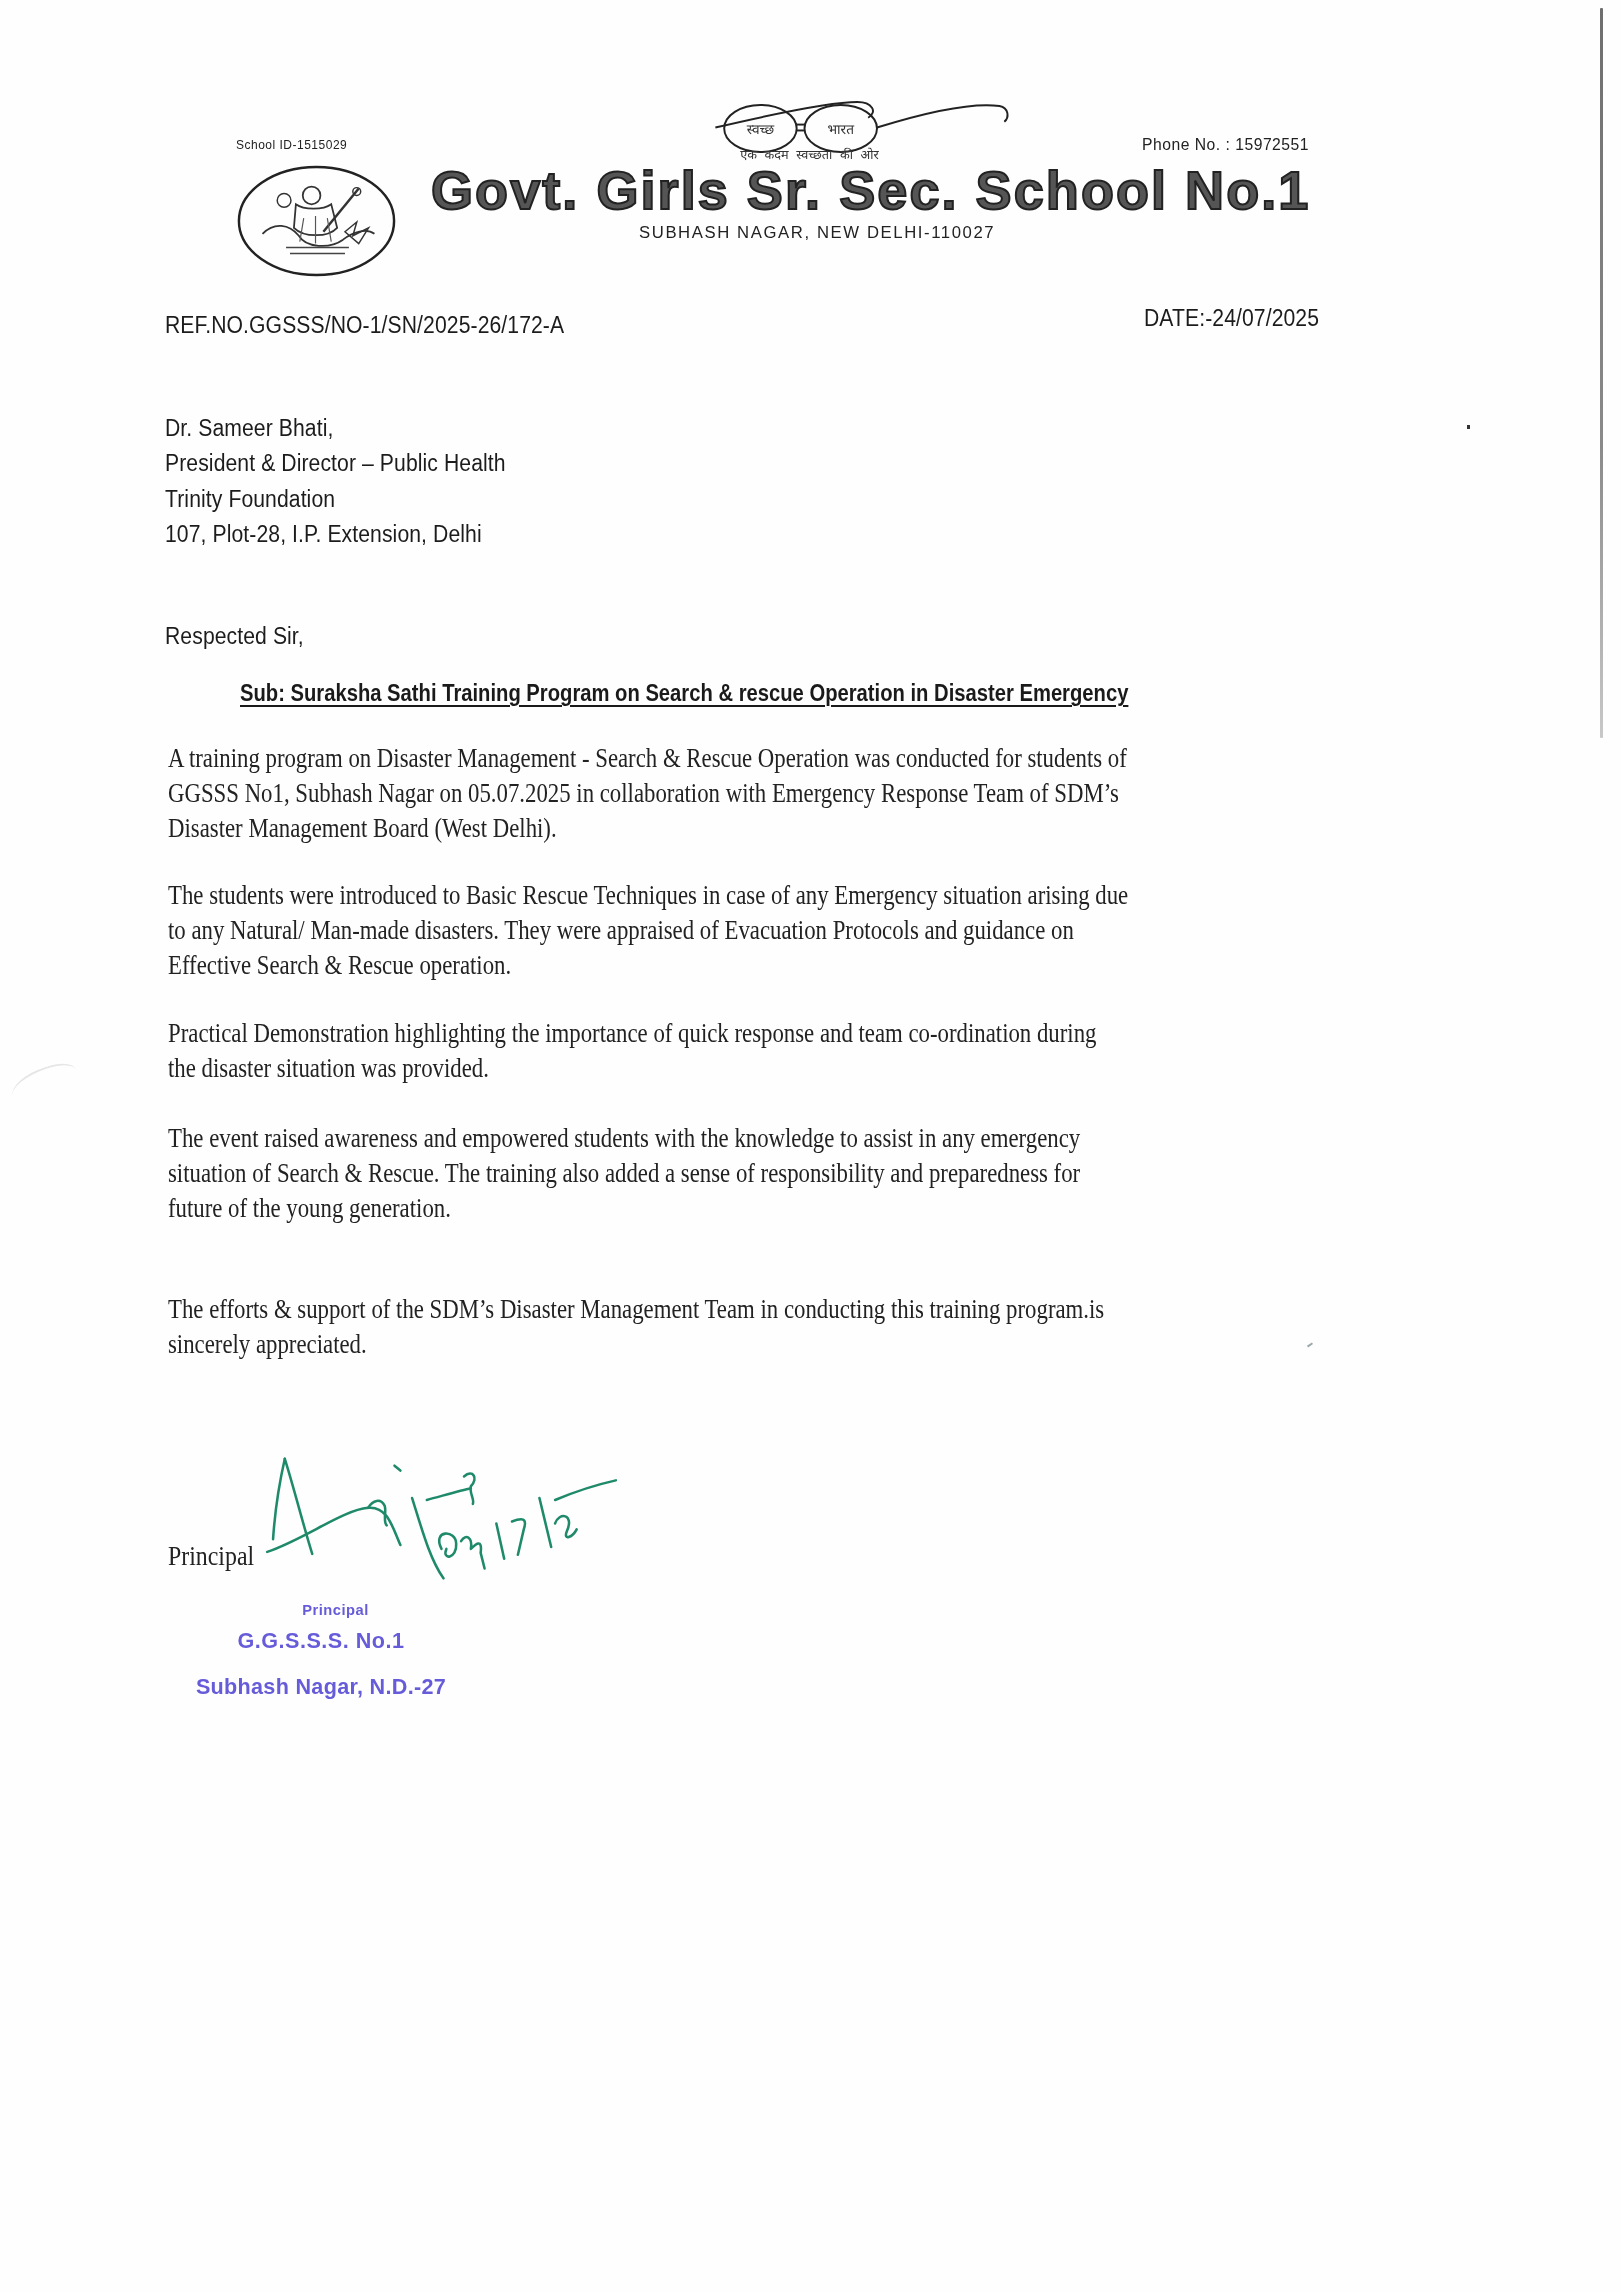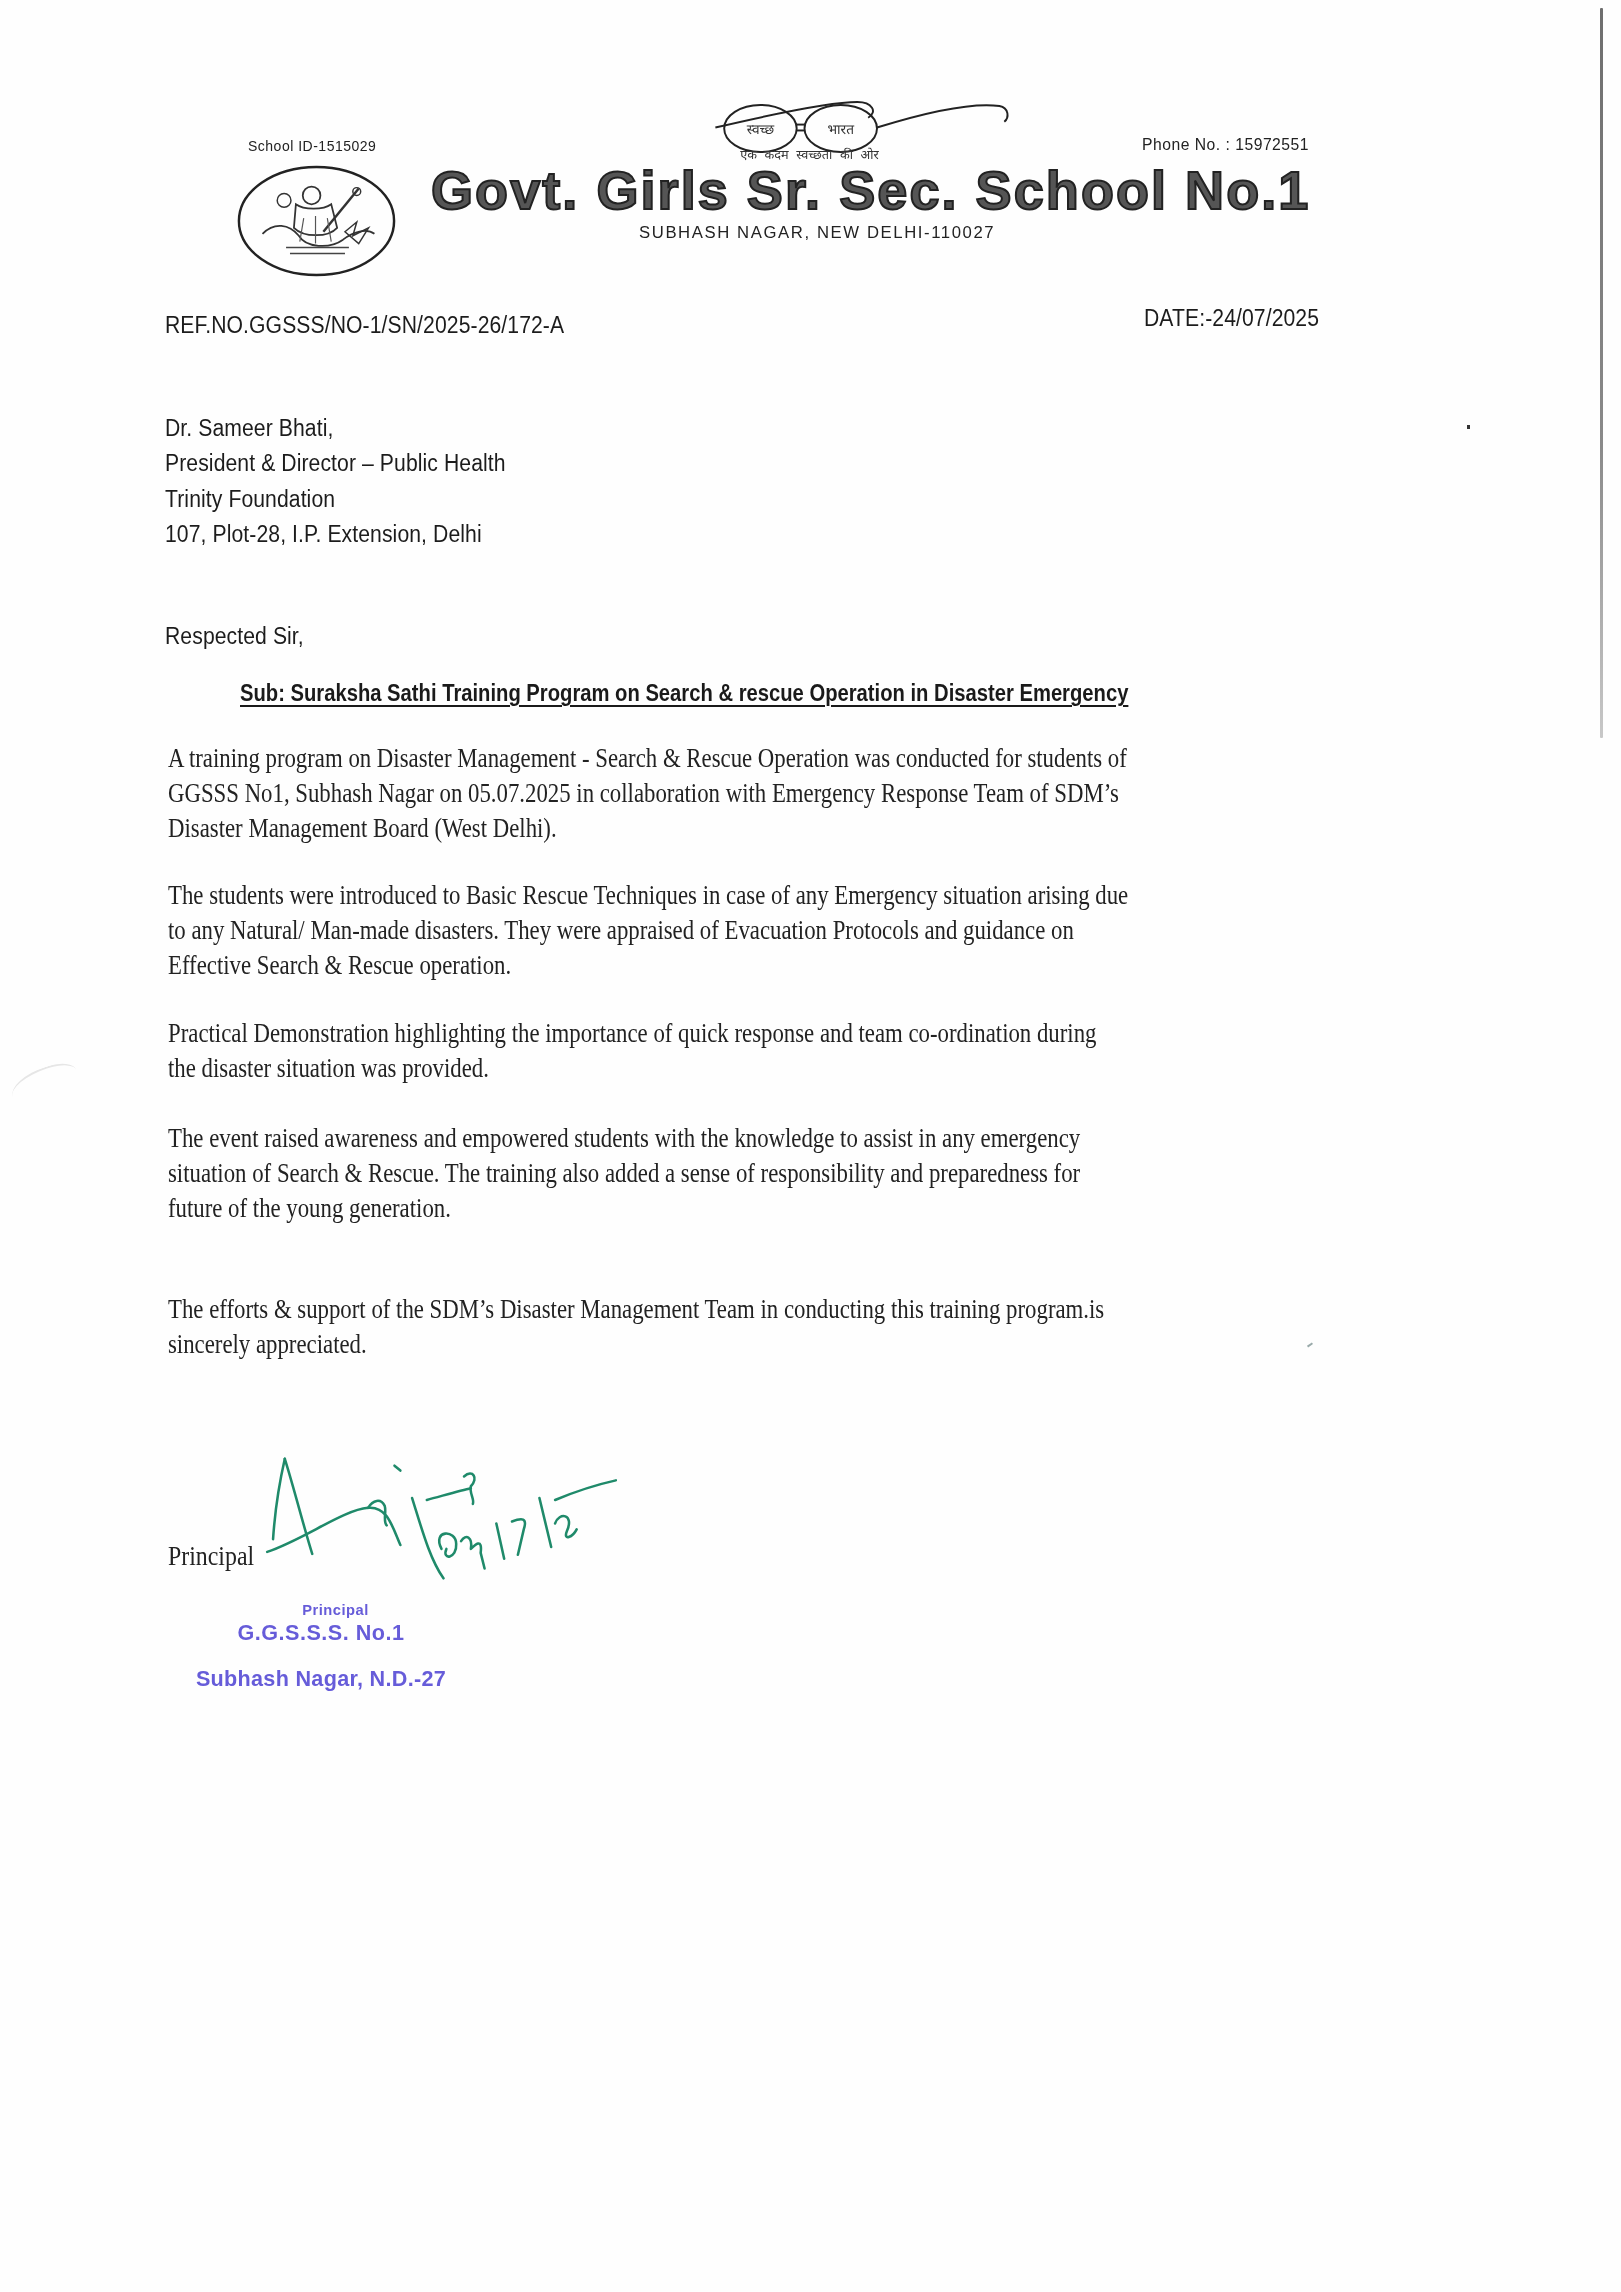--- a/index.html
+++ b/index.html
@@ -18,22 +18,22 @@
     .scan-dot { position: absolute; left: 1467px; top: 425px; width: 2.9px; height: 3.9px; background: #333; }
     .scan-smudge {
       position: absolute; left: 9.8px; top: 1068px; width: 69px; height: 29px;
       border-top: 2px solid #e6e6e6; border-radius: 60% 40% 0 0; transform: rotate(-18deg);
     }
     .scan-tick { position: absolute; left: 1307px; top: 1344px; width: 5.9px; height: 2px; background: #9aa; transform: rotate(-35deg); }
 
     
     .letterhead { position: absolute; left: 0; top: 0; width: 1621px; height: 284px; }
     .school-id {
-      position: absolute; left: 248px; top: 138px; font-family: "Liberation Sans", sans-serif;
-      font-size: 14px; letter-spacing: 0.5px; color: #222;
+      position: absolute; left: 236px; top: 138px; font-family: "Liberation Sans", sans-serif;
+      font-size: 12px; letter-spacing: 0.5px; color: #222;
     }
     .phone {
       position: absolute; left: 1142px; top: 136px; font-family: "Liberation Sans", sans-serif;
       font-size: 15.7px; letter-spacing: 0.5px; color: #222;
     }
     .swachh-logo { position: absolute; left: 686px; top: 94px; width: 333px; height: 69px; }
     .swachh-tagline {
       position: absolute; left: 692px; top: 145px; width: 235px; text-align: center;
       font-family: Liberation Mono, monospace; font-size: 12.7px; color: #333;
     }
@@ -81,21 +81,21 @@
       position: absolute; left: 168px; top: 1541px; font-family: "Liberation Serif", serif;
       font-size: 26.5px; color: #222; transform: scaleX(0.9); transform-origin: left;
     }
     .signature { position: absolute; left: 265px; top: 1451px; width: 353px; height: 142px; }
     .stamp {
       position: absolute; left: 174px; top: 1602px; width: 294px;
       font-family: "Liberation Sans", sans-serif; font-weight: bold; color: #5a4fd6;
       text-align: center; opacity: 0.92;
     }
     .stamp .s1 { font-size: 14.7px; margin-left: 29px; letter-spacing: 0.5px; }
-    .stamp .s2 { font-size: 21.6px; margin-top: 2px; letter-spacing: 0.5px; }
+    .stamp .s2 { font-size: 21.6px; margin-top: 10px; letter-spacing: 0.5px; }
     .stamp .s3 { font-size: 21.6px; margin-top: 20px; letter-spacing: 0.3px; }
   </style>
 </head>
 <body>
 
 <div class="page">
 
   <div class="scan-edge-line"></div>
   <div class="scan-dot"></div>
   <div class="scan-smudge"></div>

